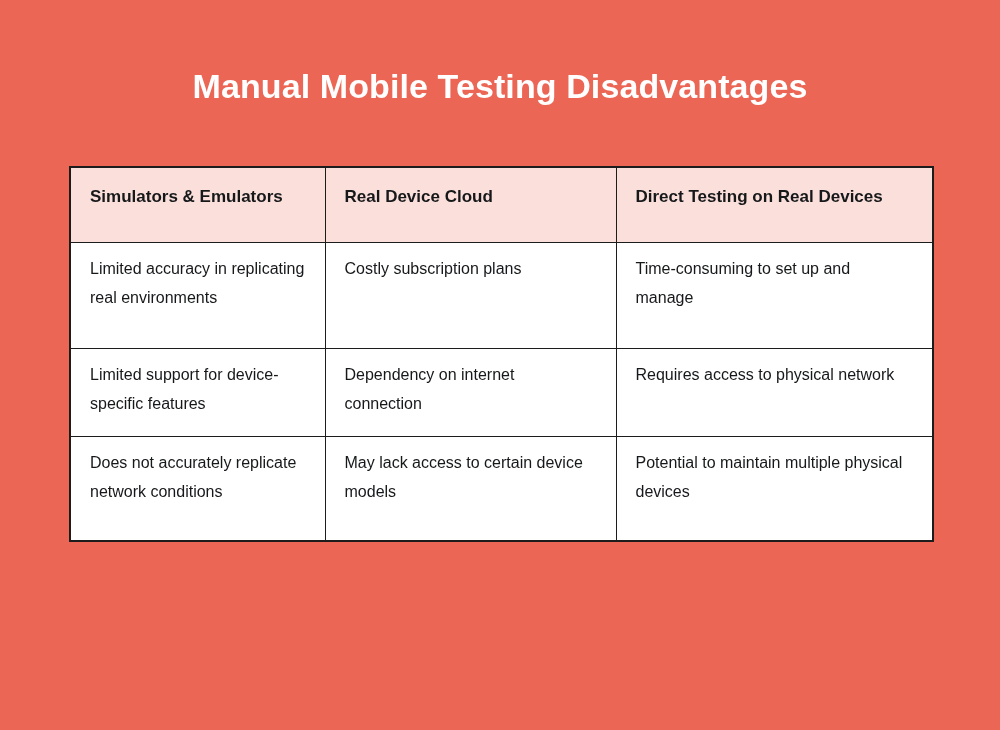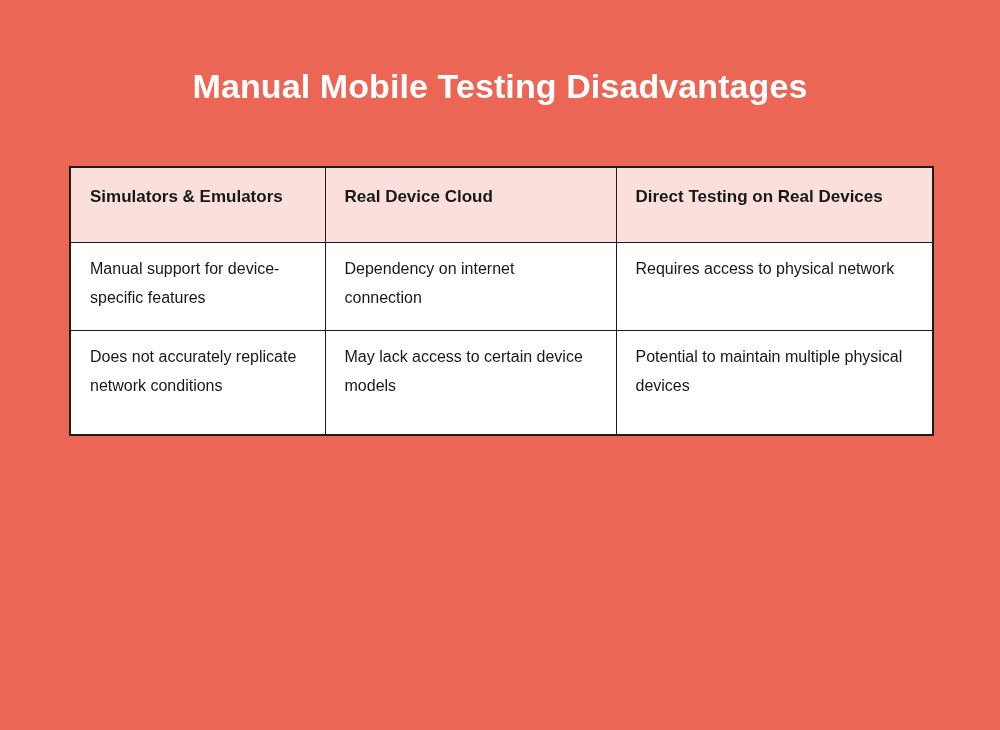--- a/index.html
+++ b/index.html
@@ -101,22 +101,27 @@
         <col class="c3">
       </colgroup>
       <thead>
         <tr>
           <th>Simulators &amp; Emulators</th>
           <th>Real Device Cloud</th>
           <th>Direct Testing on Real Devices</th>
         </tr>
       </thead>
       <tbody>
+        <tr class="r1">
+          <td>Limited accuracy in replicating real environments</td>
+          <td>Costly subscription plans</td>
+          <td>Time-consuming to set up and manage</td>
+        </tr>
         <tr class="r2">
-          <td>Manual support for device-specific features</td>
+          <td>Limited support for device-specific features</td>
           <td>Dependency on internet connection</td>
           <td>Requires access to physical network</td>
         </tr>
         <tr class="r4">
           <td>Does not accurately replicate network conditions</td>
           <td>May lack access to certain device models</td>
           <td>Potential to maintain multiple physical devices</td>
         </tr>
       </tbody>
     </table>

